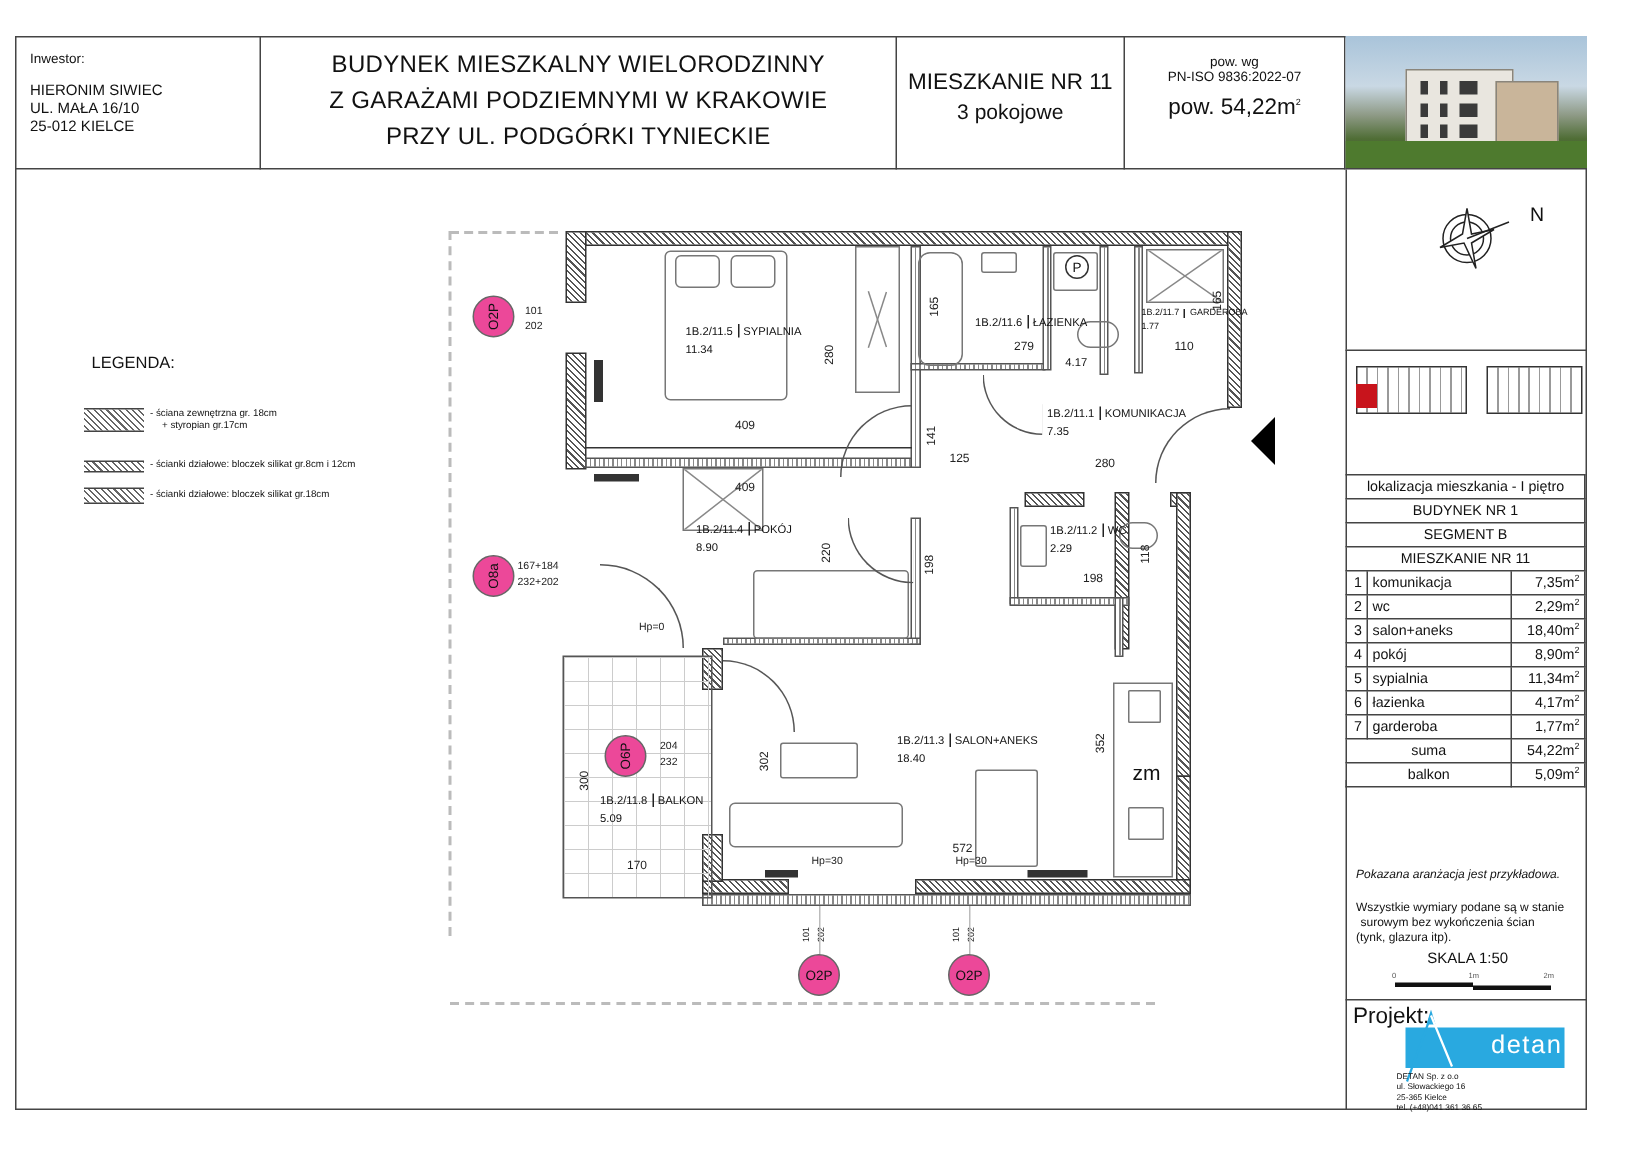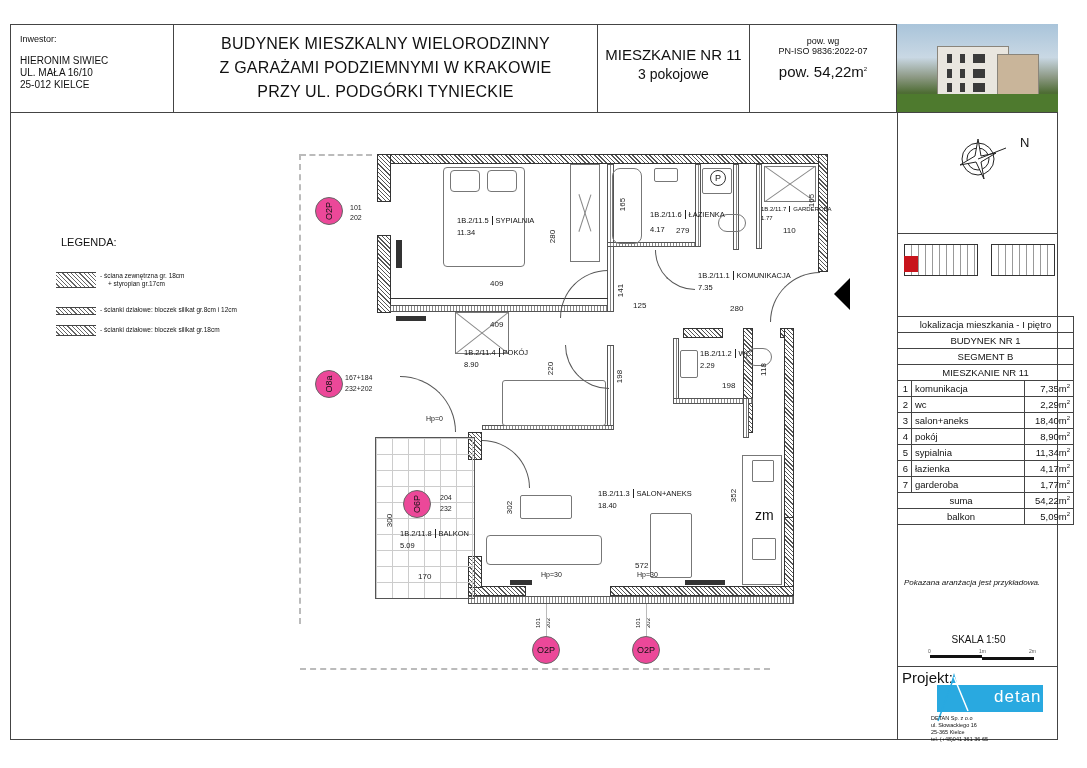--- a/index.html
+++ b/index.html
@@ -14,21 +14,21 @@
   #inv{left:10px;width:164px;}
   #bldg{left:174px;width:424px;}
   #apt{left:598px;width:152px;}
   #area{left:750px;width:147px;}
   #photo{left:897px;width:161px;border-right:none;background:linear-gradient(180deg,#a9c4da 0%,#c9d8e4 38%,#8e9a86 60%,#4f6d35 78%,#3d5a2a 100%);overflow:hidden;}
   .bldg-body{position:absolute;background:#e9e6df;border:1px solid #8a857b;}
   .win{position:absolute;background:#3a3a3a;}
   .big-title{font-size:16px;line-height:24px;letter-spacing:0.2px;}
   
   .rcol{position:absolute;left:897px;width:161px;border-left:1px solid #444;box-sizing:border-box;}
-  .tbl{position:absolute;left:897px;top:316px;width:177px;border-collapse:collapse;font-size:9.5px;}
+  .tbl{position:absolute;left:897px;top:316px;width:160px;border-collapse:collapse;font-size:9.5px;}
   .tbl td{border:1px solid #444;padding:0 3px;height:15px;}
   .tbl td.num{width:8px;text-align:right;padding:0 3px 0 2px;}
   .tbl td.val{text-align:right;width:42px;}
   sup{font-size:6px;}
   
   .wall{position:absolute;background:repeating-linear-gradient(45deg,#fff 0 2px,#555 2px 3px);border:1px solid #333;box-sizing:border-box;}
   .pwall{position:absolute;background:repeating-linear-gradient(90deg,#fff 0 2px,#888 2px 3px);border:1px solid #555;box-sizing:border-box;}
   .line{position:absolute;background:#333;}
   .dim{position:absolute;font-size:8px;color:#222;}
   .rlabel{position:absolute;font-size:7.5px;color:#111;}
@@ -158,20 +158,25 @@
       </tr>
   <tr>
         <td colspan="2" class="center">balkon</td>
         <td class="val"><span>5,09m</span><sup>2</sup></td>
       </tr>
 </tbody>
   </table>
 
 <div class="rcol" style="top:520px;height:146px;">
   <div class="abs" style="left:6px;top:58px;font-size:8px;font-style:italic;">Pokazana aranżacja jest przykładowa.</div>
+  <div class="abs" style="left:6px;top:80px;font-size:8px;line-height:10px;">
+    <div>Wszystkie wymiary podane są w stanie</div>
+    <div style="padding-left:3px;">surowym bez wykończenia ścian</div>
+    <div>(tynk, glazura itp).</div>
+  </div>
   <div class="abs center" style="left:0;width:161px;top:114px;font-size:10px;">SKALA 1:50</div>
   <div class="abs" style="left:30px;top:128px;font-size:5px;color:#555;">0</div>
   <div class="abs" style="left:81px;top:128px;font-size:5px;color:#555;">1m</div>
   <div class="abs" style="left:131px;top:128px;font-size:5px;color:#555;">2m</div>
   <div class="abs" style="left:32px;top:135px;width:52px;height:3px;background:#111;"></div>
   <div class="abs" style="left:84px;top:137px;width:52px;height:3px;background:#111;"></div>
 </div>
 <div class="rcol" style="top:666px;height:74px;border-top:1px solid #444;">
   <div class="abs t10" style="left:4px;top:2px;font-size:15px;">Projekt:</div>
   <div class="abs" style="left:39px;top:18px;width:106px;height:27px;background:#29a9e0;"></div>
@@ -267,21 +272,21 @@
   <div class="arc" style="left:655px;top:250px;width:40px;height:40px;border-radius:0 0 0 40px;border-right:none;border-top:none;"></div>
   <div class="arc" style="left:770px;top:272px;width:50px;height:50px;border-radius:50px 0 0 0;border-right:none;border-bottom:none;"></div>
   <div class="arc" style="left:482px;top:440px;width:48px;height:48px;border-radius:0 48px 0 0;border-left:none;border-bottom:none;"></div>
   <div class="arc" style="left:400px;top:376px;width:56px;height:56px;border-radius:0 56px 0 0;border-left:none;border-bottom:none;"></div>
 
   <svg class="abs" style="left:834px;top:278px;" width="16" height="32" viewBox="0 0 16 32">
     <polygon points="16,0 16,32 0,16" fill="#000"></polygon>
   </svg>
 
   <div class="rlabel" style="left:457px;top:216px;"><span class="code">1B.2/11.5</span><span>SYPIALNIA</span><div style="margin-top:3px;">11.34</div></div>
-  <div class="rlabel" style="left:650px;top:210px;"><span class="code">1B.2/11.6</span><span>ŁAZIENKA</span><div style="margin-top:6px;">4.17</div></div>
+  <div class="rlabel" style="left:650px;top:210px;"><span class="code">1B.2/11.6</span><span>ŁAZIENKA</span><div style="margin-top:18px;text-align:right;">4.17</div></div>
   <div class="rlabel" style="left:761px;top:206px;font-size:6px;"><span class="code">1B.2/11.7</span><span>GARDEROBA</span><div style="margin-top:3px;">1.77</div></div>
   <div class="rlabel" style="left:698px;top:271px;"><span class="code">1B.2/11.1</span><span>KOMUNIKACJA</span><div style="margin-top:3px;">7.35</div></div>
   <div class="rlabel" style="left:464px;top:348px;"><span class="code">1B.2/11.4</span><span>POKÓJ</span><div style="margin-top:3px;">8.90</div></div>
   <div class="rlabel" style="left:700px;top:349px;"><span class="code">1B.2/11.2</span><span>WC</span><div style="margin-top:3px;">2.29</div></div>
   <div class="rlabel" style="left:598px;top:489px;"><span class="code">1B.2/11.3</span><span>SALON+ANEKS</span><div style="margin-top:3px;">18.40</div></div>
   <div class="rlabel" style="left:400px;top:529px;"><span class="code">1B.2/11.8</span><span>BALKON</span><div style="margin-top:3px;">5.09</div></div>
 
   <div class="dim" style="left:490px;top:279px;">409</div>
   <div class="dim" style="left:546px;top:232px;transform:rotate(-90deg);">280</div>
   <div class="dim" style="left:616px;top:200px;transform:rotate(-90deg);">165</div>

